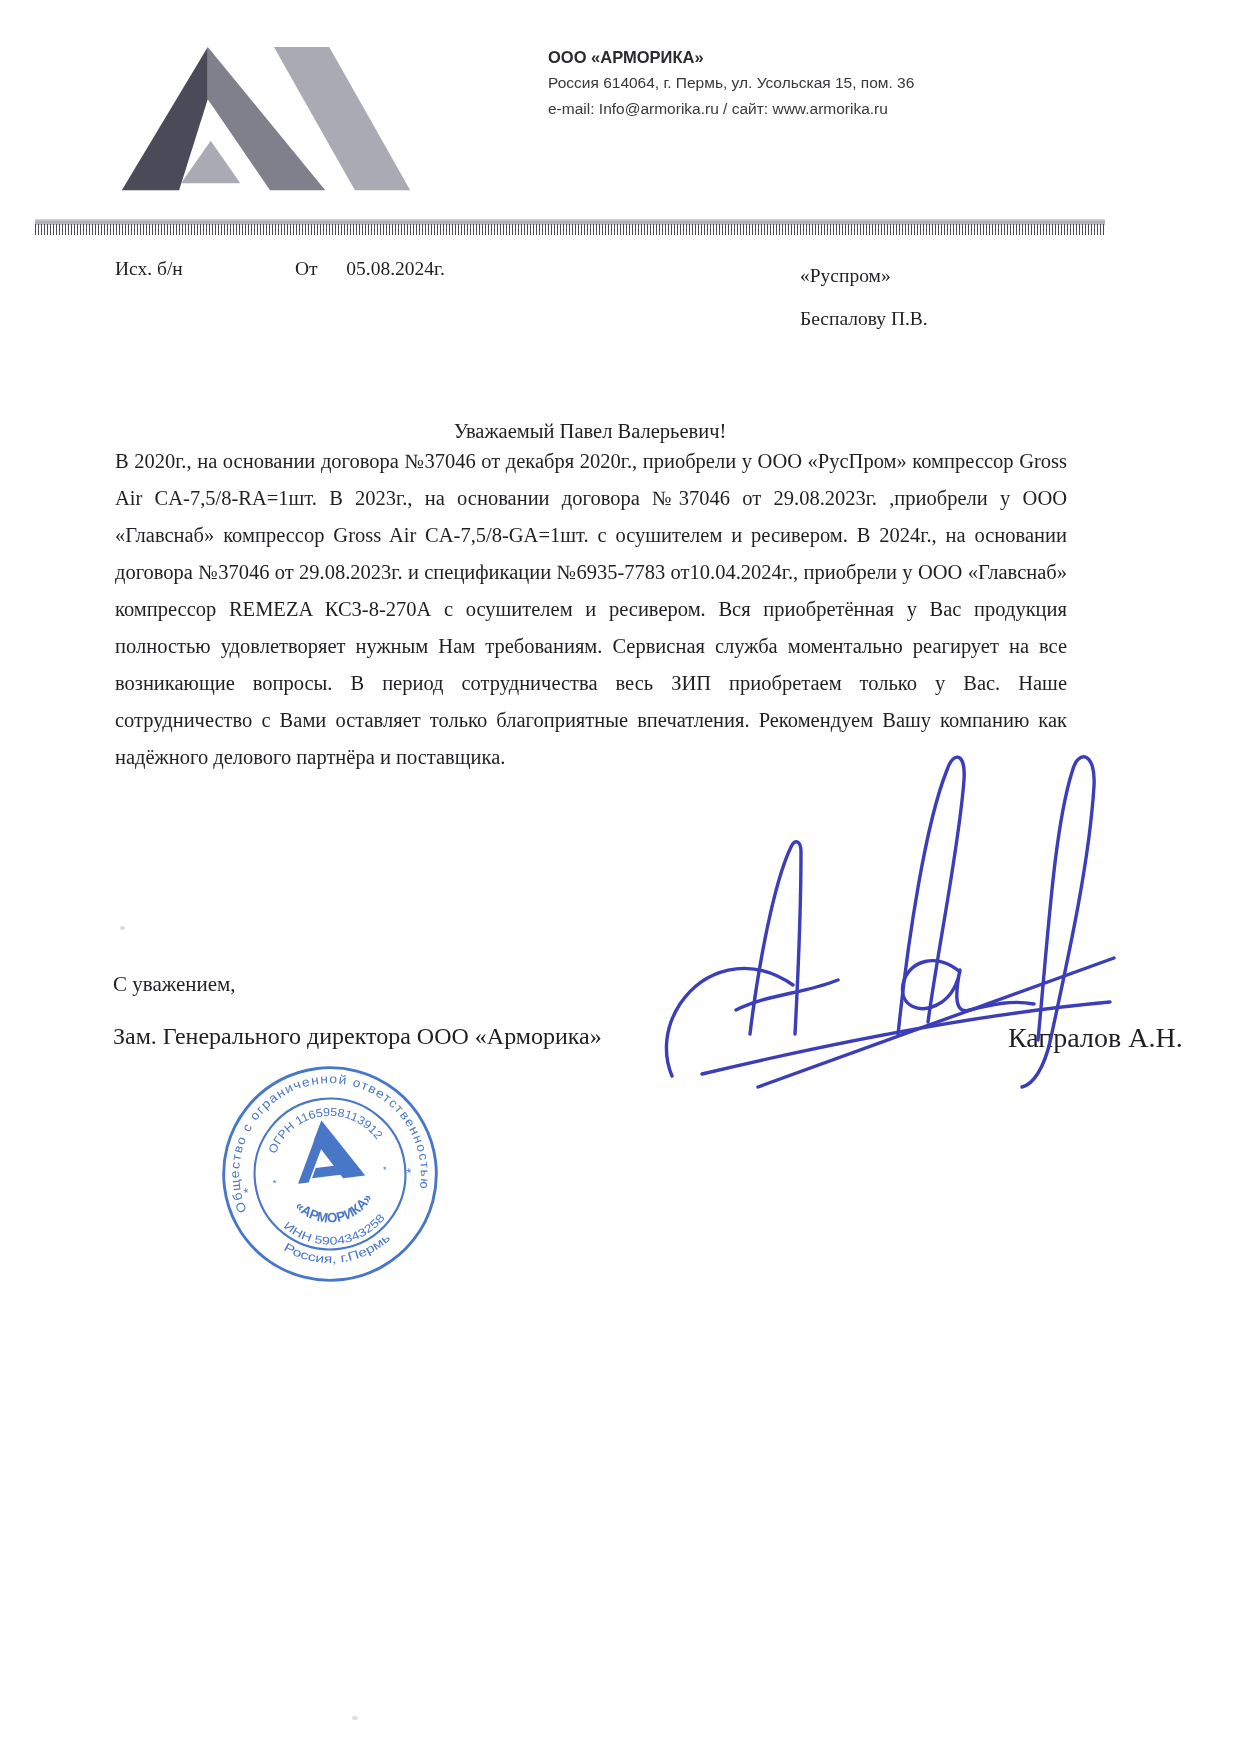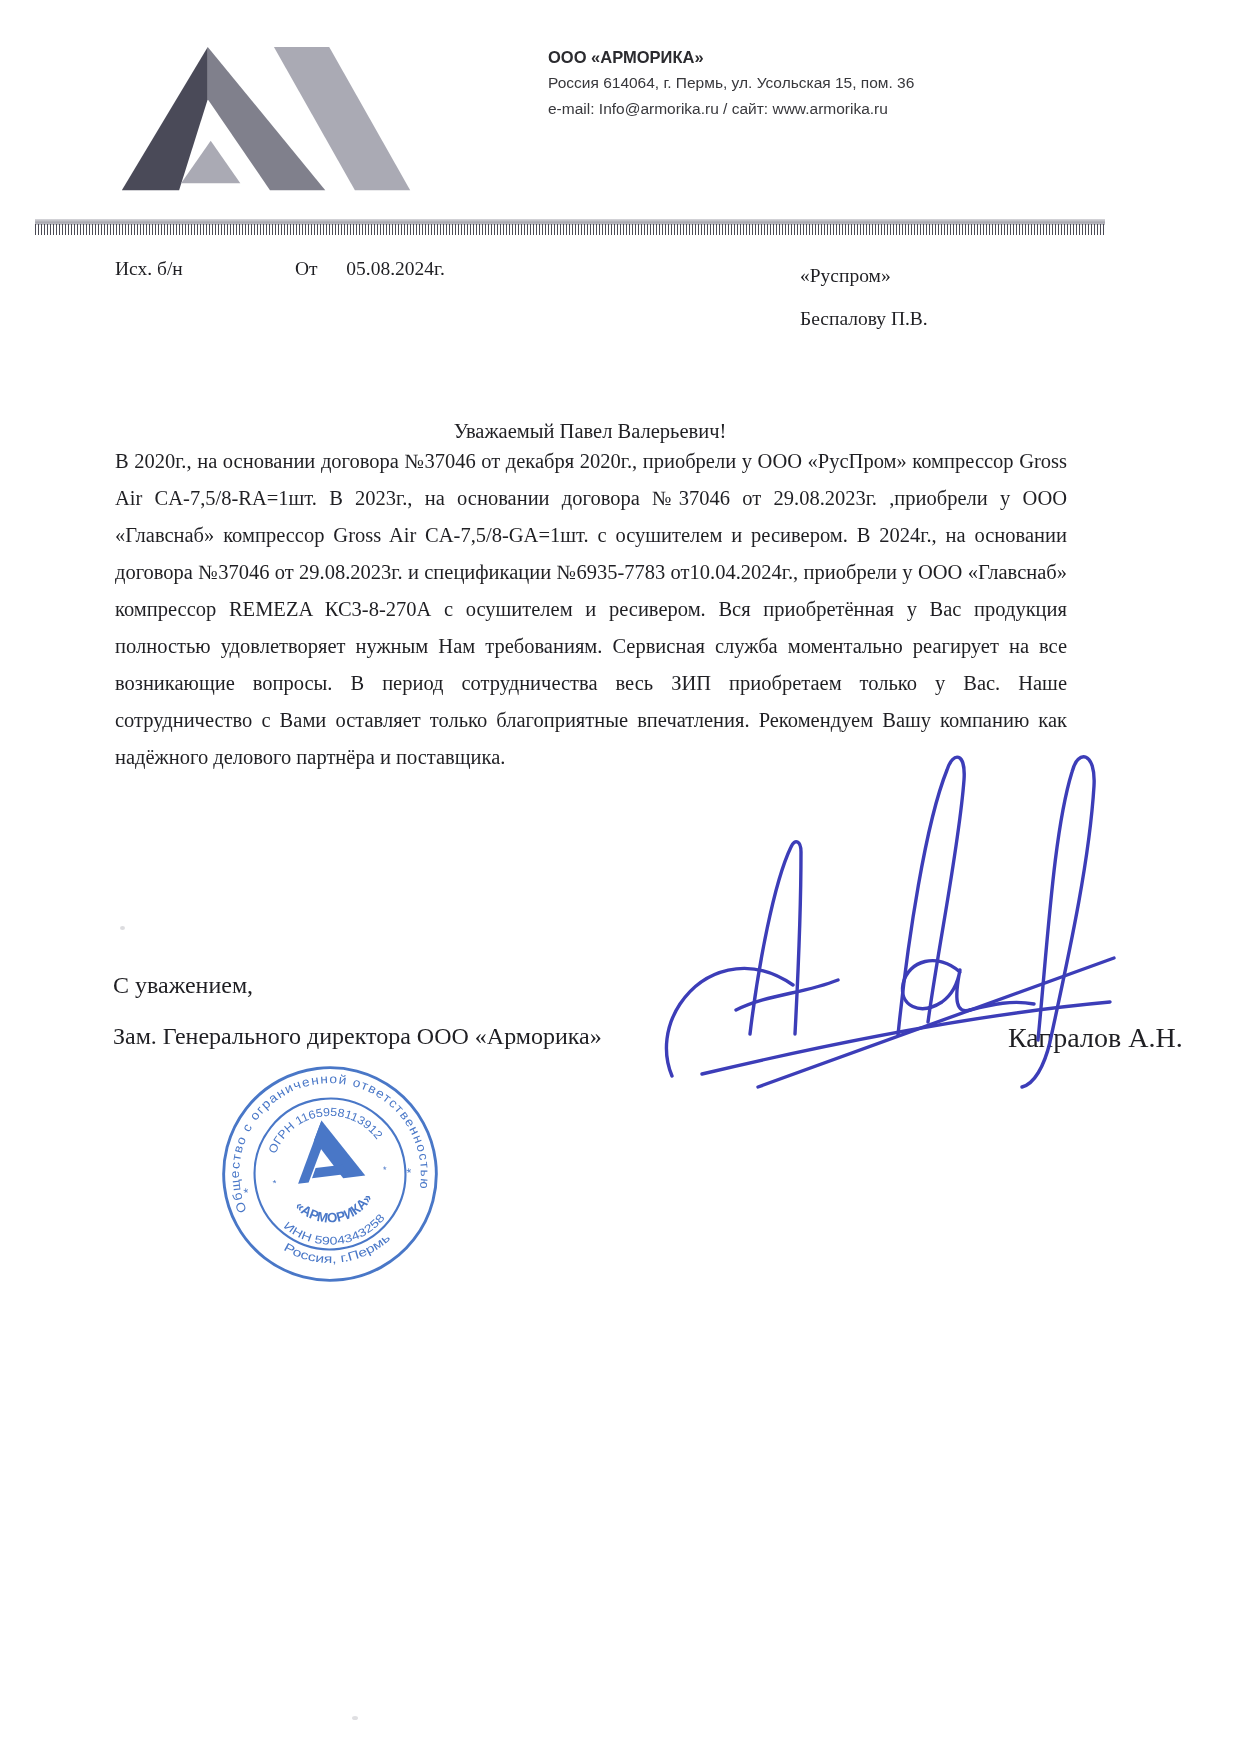--- a/index.html
+++ b/index.html
@@ -38,21 +38,21 @@
   .ref-row .out{display:inline-block;width:175px;}
   .ref-row .from{display:inline-block;margin-right:24px;}
   .addressee{position:absolute;left:800px;top:255px;width:340px;font-size:19.5px;line-height:42.5px;}
   
   .salutation{position:absolute;left:115px;top:400px;width:950px;text-align:center;font-size:20.5px;margin-top:20px;}
   .body-text{
     position:absolute;left:115px;top:443px;width:952px;margin:0;
     font-size:20.5px;line-height:37px;
     text-align:justify;text-justify:inter-word;
   }
-  .regards{position:absolute;left:113px;top:972px;font-size:24px;}
+  .regards{position:absolute;left:113px;top:972px;font-size:21px;}
   .position-line{position:absolute;left:113px;top:1023px;font-size:24px;}
   .signer-name{position:absolute;left:1008px;top:1022px;font-size:28px;}
   
   .signature{position:absolute;left:598px;top:742px;width:530px;height:368px;}
   .stamp{position:absolute;left:214px;top:1058px;width:232px;height:232px;opacity:.92;}
   .stamp text{font-family:"Liberation Sans", sans-serif;}
   
   .speck{position:absolute;border-radius:50%;background:#b9b9bf;}
   .speck.s1{left:120px;top:926px;width:5px;height:4px;opacity:.5;}
   .speck.s2{left:352px;top:1716px;width:6px;height:4px;opacity:.45;}

